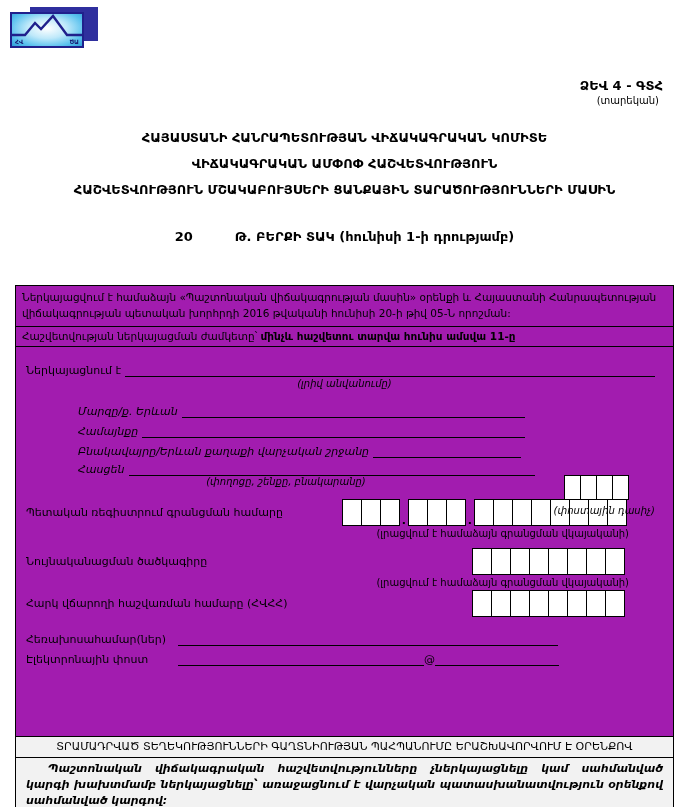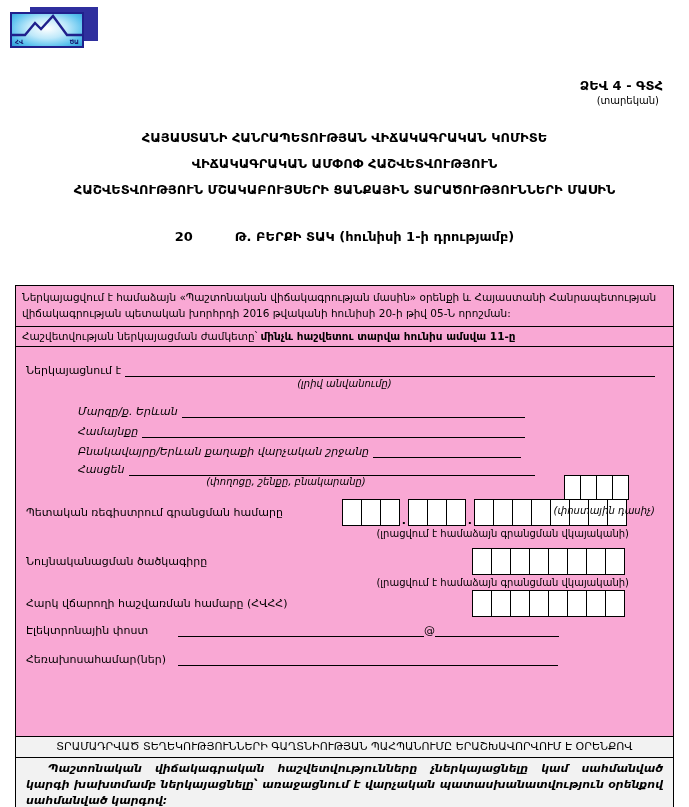--- a/index.html
+++ b/index.html
@@ -23,21 +23,21 @@
   
   .form-code{position:absolute;right:26px;top:78px;text-align:right;font-weight:bold;font-size:13px;line-height:15px;}
   .form-period{font-weight:normal;font-size:10px;padding-right:4px;}
   .titles{position:absolute;left:0;right:0;top:130px;text-align:center;font-weight:bold;font-size:13px;}
   .titles div{margin-bottom:11px;}
   .year-line{position:absolute;left:0;right:0;top:229px;display:flex;justify-content:center;align-items:flex-end;font-weight:bold;font-size:13px;}
   .year-gap{display:inline-block;width:42px;}
 
   
   .sheet{position:absolute;left:15px;top:285px;width:659px;}
-  .main-box{box-sizing:border-box;border:1px solid #000;background:#f9a8d4;height:452px;overflow:hidden;}
+  .main-box{box-sizing:border-box;border:1px solid #000;background:#a21caf;height:452px;overflow:hidden;}
   .p-notice{border-bottom:1px solid #000;padding:4px 6px;font-size:10.5px;line-height:1.5;}
   .p-deadline{border-bottom:1px solid #000;padding:3px 6px 4px;font-size:10.5px;}
   .p-deadline b{font-weight:bold;}
   .form-body{position:relative;padding:6px 10px 0;font-size:11px;}
 
   .row{display:flex;align-items:flex-end;}
   .row .lbl{white-space:nowrap;padding-right:4px;}
   .fill{flex:1;border-bottom:1px solid #000;height:13px;}
   .italic{font-style:italic;}
   .bold{font-weight:bold;}
@@ -213,32 +213,32 @@
               <span class="cell"></span>
               <span class="cell"></span>
               <span class="cell"></span>
               <span class="cell"></span>
               <span class="cell"></span>
               <span class="cell"></span>
               <span class="cell"></span>
             </span>
         </div>
 
+        <div class="row" style="margin-top:15px;">
+          <span class="lbl w-label">Հեռախոսահամար(ներ)</span>
+          <span class="line-fixed" style="width:380px;"></span>
+        </div>
+
         <div class="row" style="margin-top:6px;">
           <span class="lbl w-label">Էլեկտրոնային փոստ</span>
           <span class="line-fixed" style="width:246px;"></span>
           <span>@</span>
           <span class="line-fixed" style="width:124px;"></span>
         </div>
 
-        <div class="row" style="margin-top:15px;">
-          <span class="lbl w-label">Հեռախոսահամար(ներ)</span>
-          <span class="line-fixed" style="width:380px;"></span>
-        </div>
-
       </div>
     </div>
 
     <div class="conf-row">ՏՐԱՄԱԴՐՎԱԾ ՏԵՂԵԿՈՒԹՅՈՒՆՆԵՐԻ ԳԱՂՏՆԻՈՒԹՅԱՆ ՊԱՀՊԱՆՈՒՄԸ ԵՐԱՇԽԱՎՈՐՎՈՒՄ Է ՕՐԵՆՔՈՎ</div>
     <div class="liab-row">Պաշտոնական վիճակագրական հաշվետվությունները չներկայացնելը կամ սահմանված կարգի խախտմամբ ներկայացնելը՝ առաջացնում է վարչական պատասխանատվություն օրենքով սահմանված կարգով:</div>
   </div>
 
 </div>
 
 </body></html>

